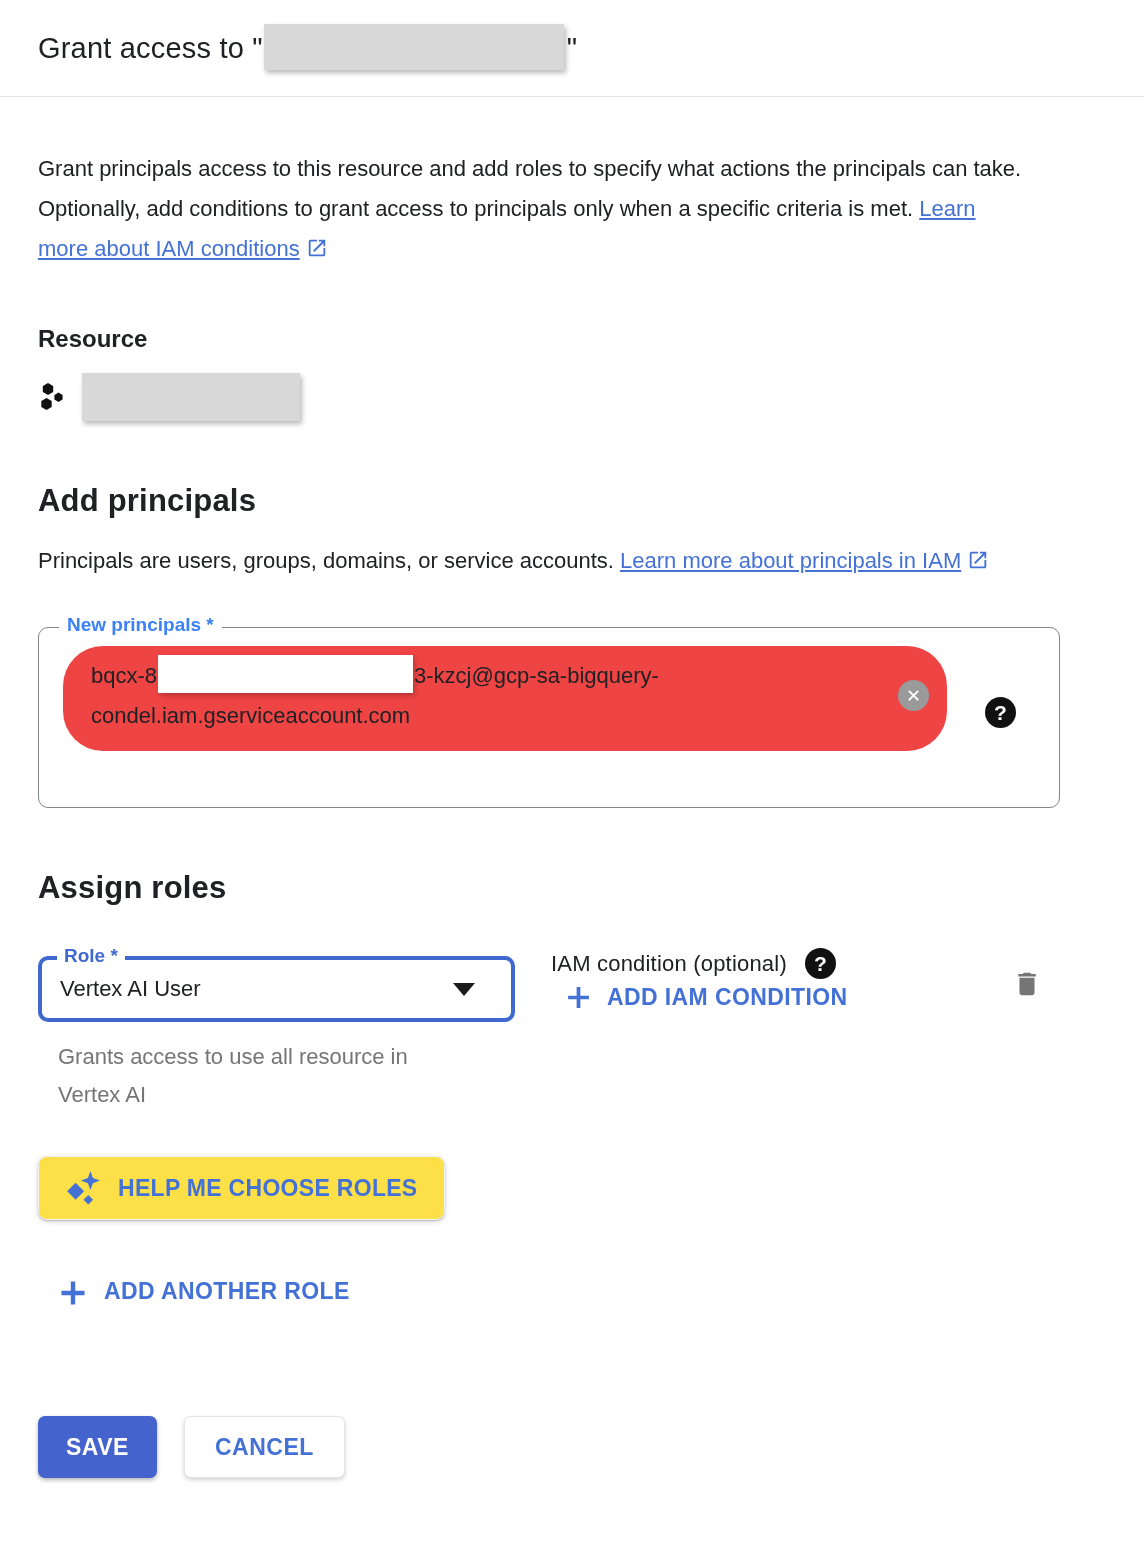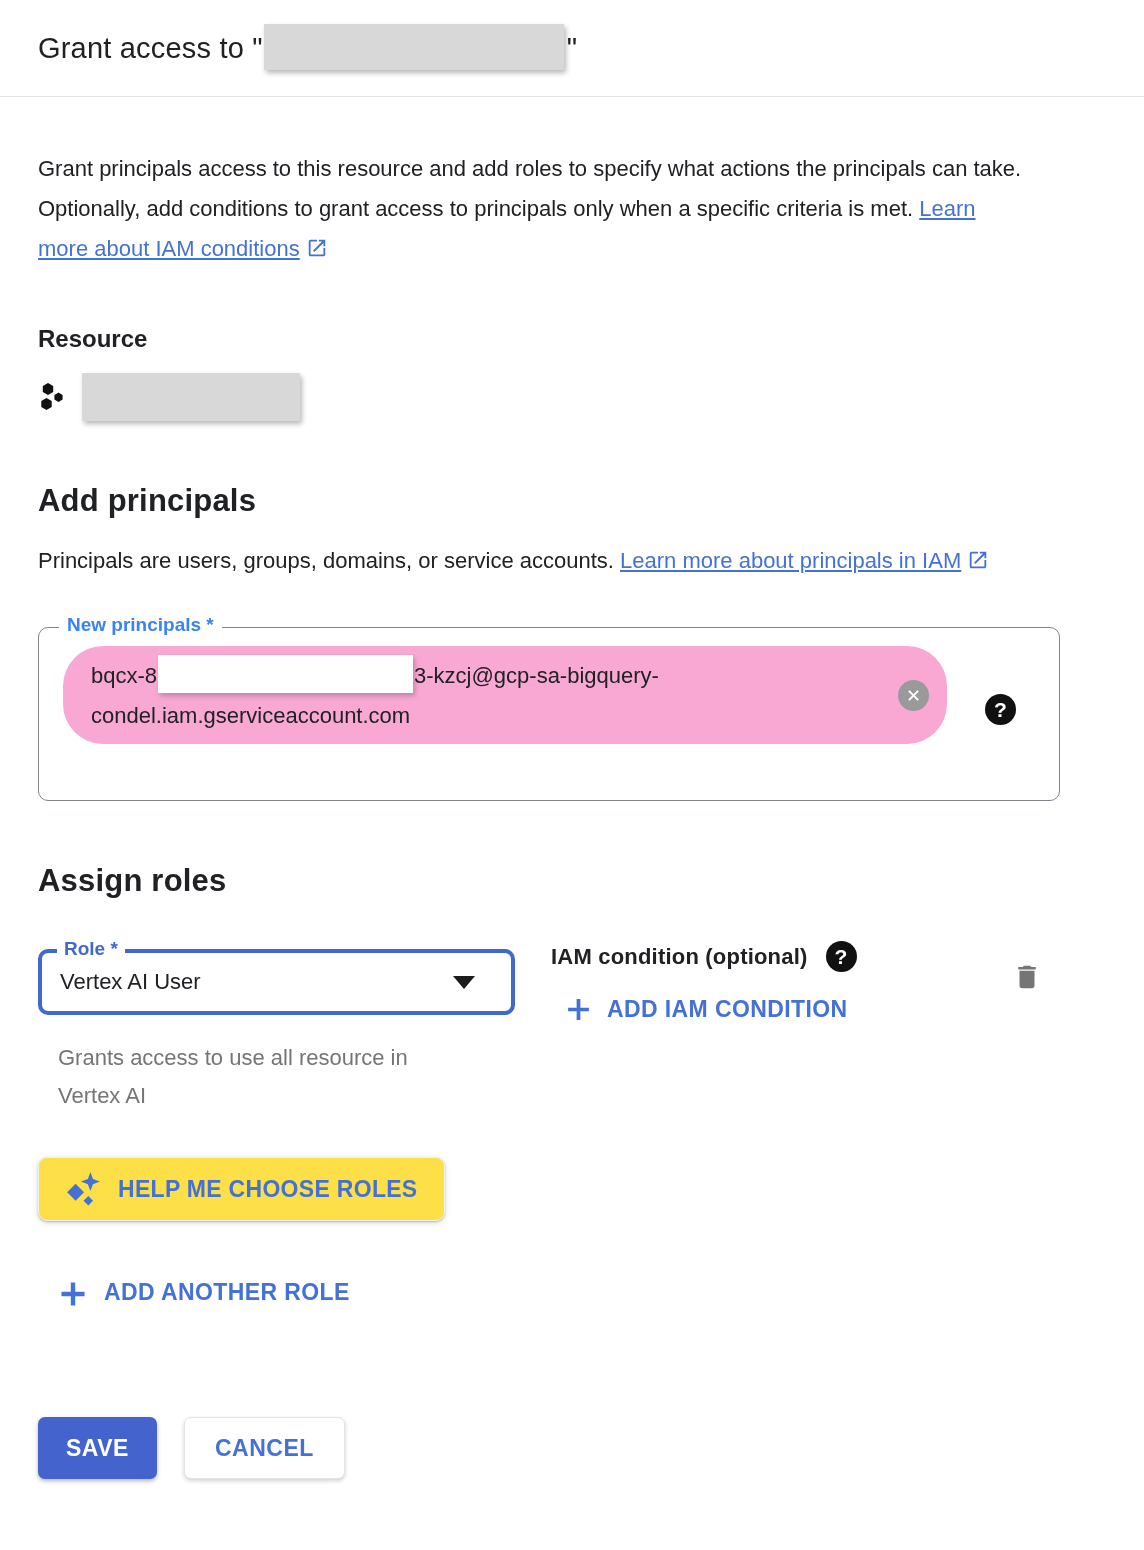--- a/index.html
+++ b/index.html
@@ -40,22 +40,22 @@
     position: relative; margin-top: 46px; width: 1022px;
     border: 1px solid #80868b; border-radius: 10px;
     padding: 18px 22px 56px 24px;
   }
   .prin-label {
     position: absolute; top: -14px; left: 20px; background: #fff;
     padding: 0 8px; font-size: 19px; font-weight: 700; color: #3b82f6;
   }
   .chip-row { display: flex; align-items: center; }
   .chip {
-    width: 884px; background: #f9a8d4; border-radius: 40px;
-    padding: 9px 18px 8px 28px; display: flex; align-items: center;
+    width: 884px; background: #ef4444; border-radius: 40px;
+    padding: 9px 18px 15px 28px; display: flex; align-items: center;
   }
   .chip-text { flex: 1; font-size: 22px; line-height: 40px; color: #202124; }
   .redact-chip {
     display: inline-block; width: 255px; height: 38px; background: #ffffff;
     box-shadow: 2px 3px 5px rgba(0,0,0,.22); vertical-align: -10px; margin: 0 1px;
   }
   .x-circle {
     width: 31px; height: 31px; border-radius: 50%; background: #9a9a9a;
     color: #fff; display: flex; align-items: center; justify-content: center;
     font-size: 18px; font-weight: 700; cursor: pointer; flex: none; margin-left: 10px;
@@ -81,23 +81,23 @@
     color: #4069d0; font-size: 19px; font-weight: 700;
   }
   .role-value { font-size: 22px; color: #202124; }
   .caret {
     margin-left: auto; width: 0; height: 0;
     border-left: 11px solid transparent; border-right: 11px solid transparent;
     border-top: 13px solid #1b1b1b;
   }
   .cond-block { margin-left: 36px; margin-top: -8px; }
   .cond-label-row { display: flex; align-items: center; gap: 18px; }
-  .cond-label { font-size: 22px; font-weight: 700; letter-spacing: .2px; }
+  .cond-label { font-size: 22px; font-weight: 400; letter-spacing: .2px; }
   .add-row {
-    margin-top: 24px; margin-left: 14px; display: flex; align-items: center; gap: 15px;
+    margin-top: 5px; margin-left: 14px; display: flex; align-items: center; gap: 15px;
     color: #4471d6; font-size: 23px; font-weight: 700; letter-spacing: .4px; cursor: pointer;
   }
   .trash-btn { margin-left: auto; margin-right: 64px; margin-top: 12px; cursor: pointer; }
 
   .role-help { margin-top: 16px; margin-left: 20px; max-width: 395px;
     color: #757575; font-size: 22px; line-height: 38px; }
 
   
   .help-btn {
     margin-top: 42px; display: inline-flex; align-items: center; gap: 17px;

